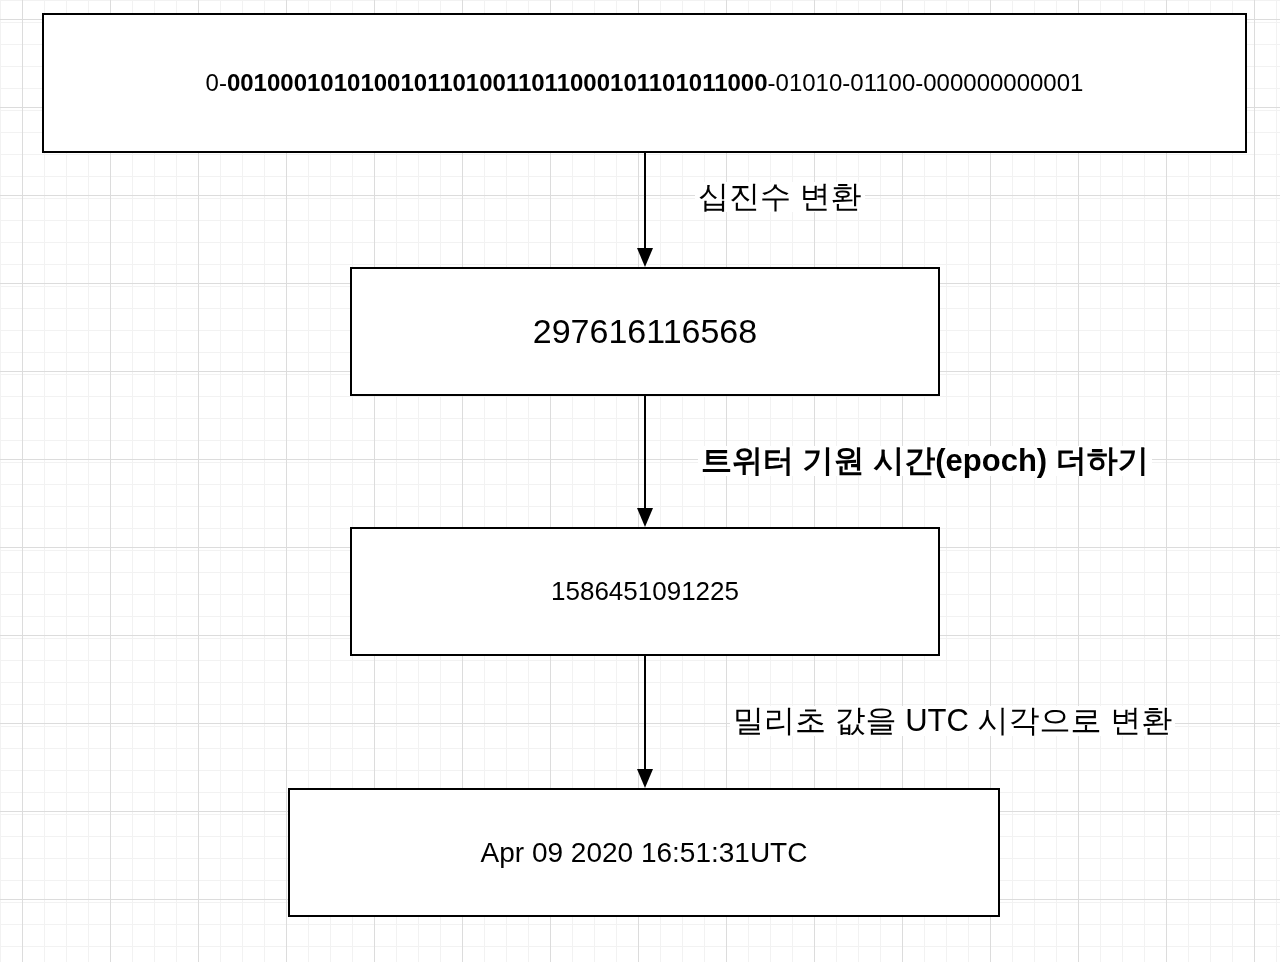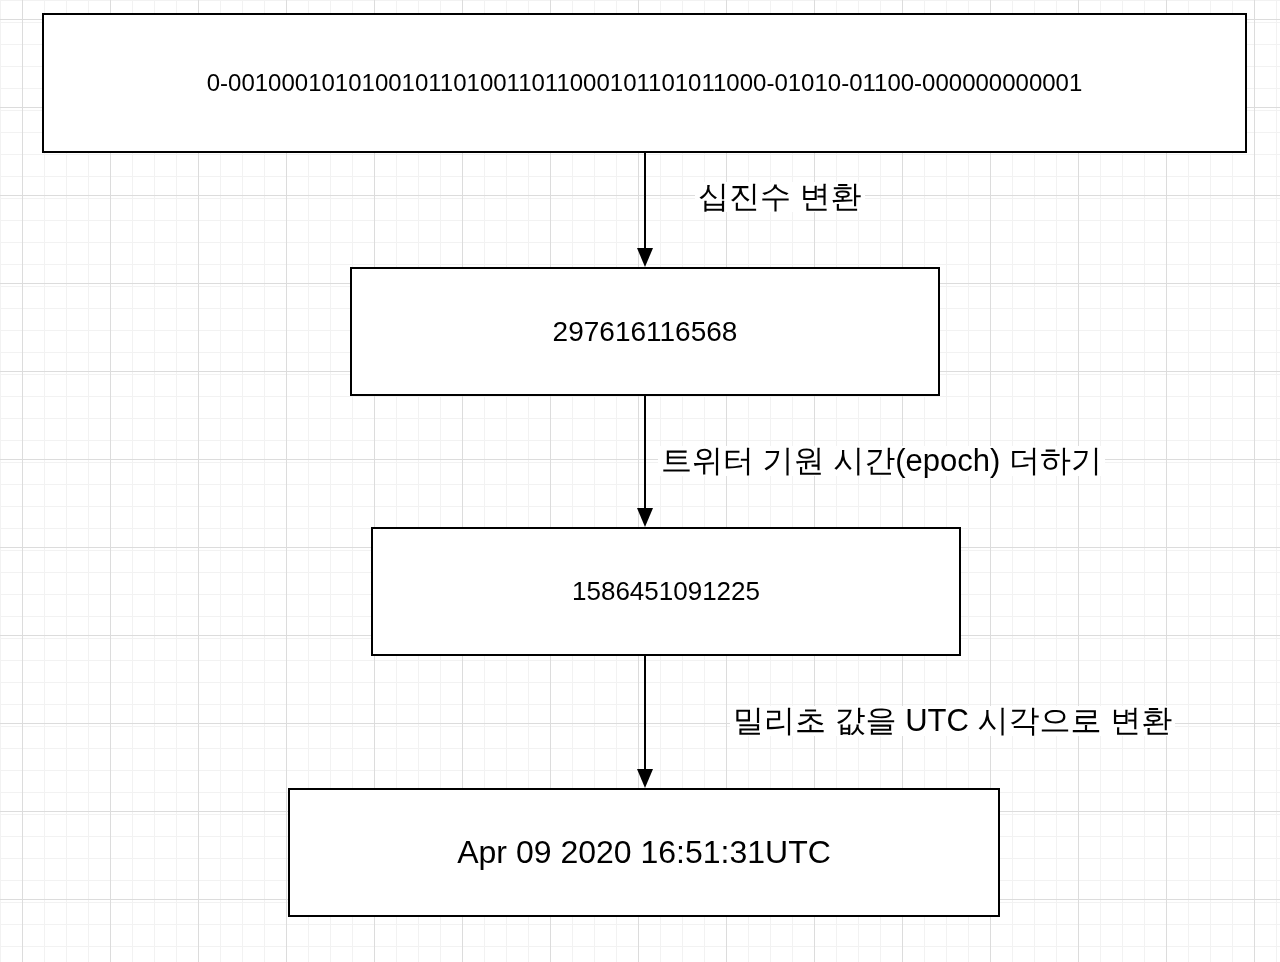--- a/index.html
+++ b/index.html
@@ -27,24 +27,24 @@
     background: #ffffff;
     border: 2px solid #000000;
     display: flex;
     align-items: center;
     justify-content: center;
     color: #000000;
     box-sizing: border-box;
     text-align: center;
   }
   .node-binary   { left: 42px;  top: 13px;  width: 1205px; height: 140px; font-size: 24px; }
-  .node-decimal  { left: 350px; top: 267px; width: 590px;  height: 129px; font-size: 28px; }
-  .node-epoch    { left: 350px; top: 527px; width: 590px;  height: 129px; font-size: 26px; margin-left: 21px; }
-  .node-utc      { left: 288px; top: 788px; width: 712px;  height: 129px; font-size: 32px; }
-  .bits-bold { font-weight: 400; }
+  .node-decimal  { left: 350px; top: 267px; width: 590px;  height: 129px; font-size: 34px; }
+  .node-epoch    { left: 350px; top: 527px; width: 590px;  height: 129px; font-size: 26px; }
+  .node-utc      { left: 288px; top: 788px; width: 712px;  height: 129px; font-size: 28px; }
+  .bits-bold { font-weight: 700; }
   .edge-line {
     position: absolute;
     left: 644px;
     width: 2px;
     background: #000000;
   }
   .edge-head {
     position: absolute;
     left: 637px;
     width: 0;
@@ -56,21 +56,21 @@
   .edge-label {
     position: absolute;
     background: #ffffff;
     color: #000000;
     font-size: 31px;
     line-height: 30px;
     padding: 0 3px;
     white-space: nowrap;
   }
   .label-1 { left: 695px; top: 182px; }
-  .label-2 { left: 658px; top: 446px; }
+  .label-2 { left: 698px; top: 446px; font-weight: bold; }
   .label-3 { left: 698px; top: 706px; margin-left: 32px; }
 </style>
 </head>
 <body>
 
 <div class="canvas">
 
   <div class="node node-binary">
     <span><span>0-</span><span class="bits-bold">00100010101001011010011011000101101011000</span><span>-01010-01100-000000000001</span></span>
   </div>

